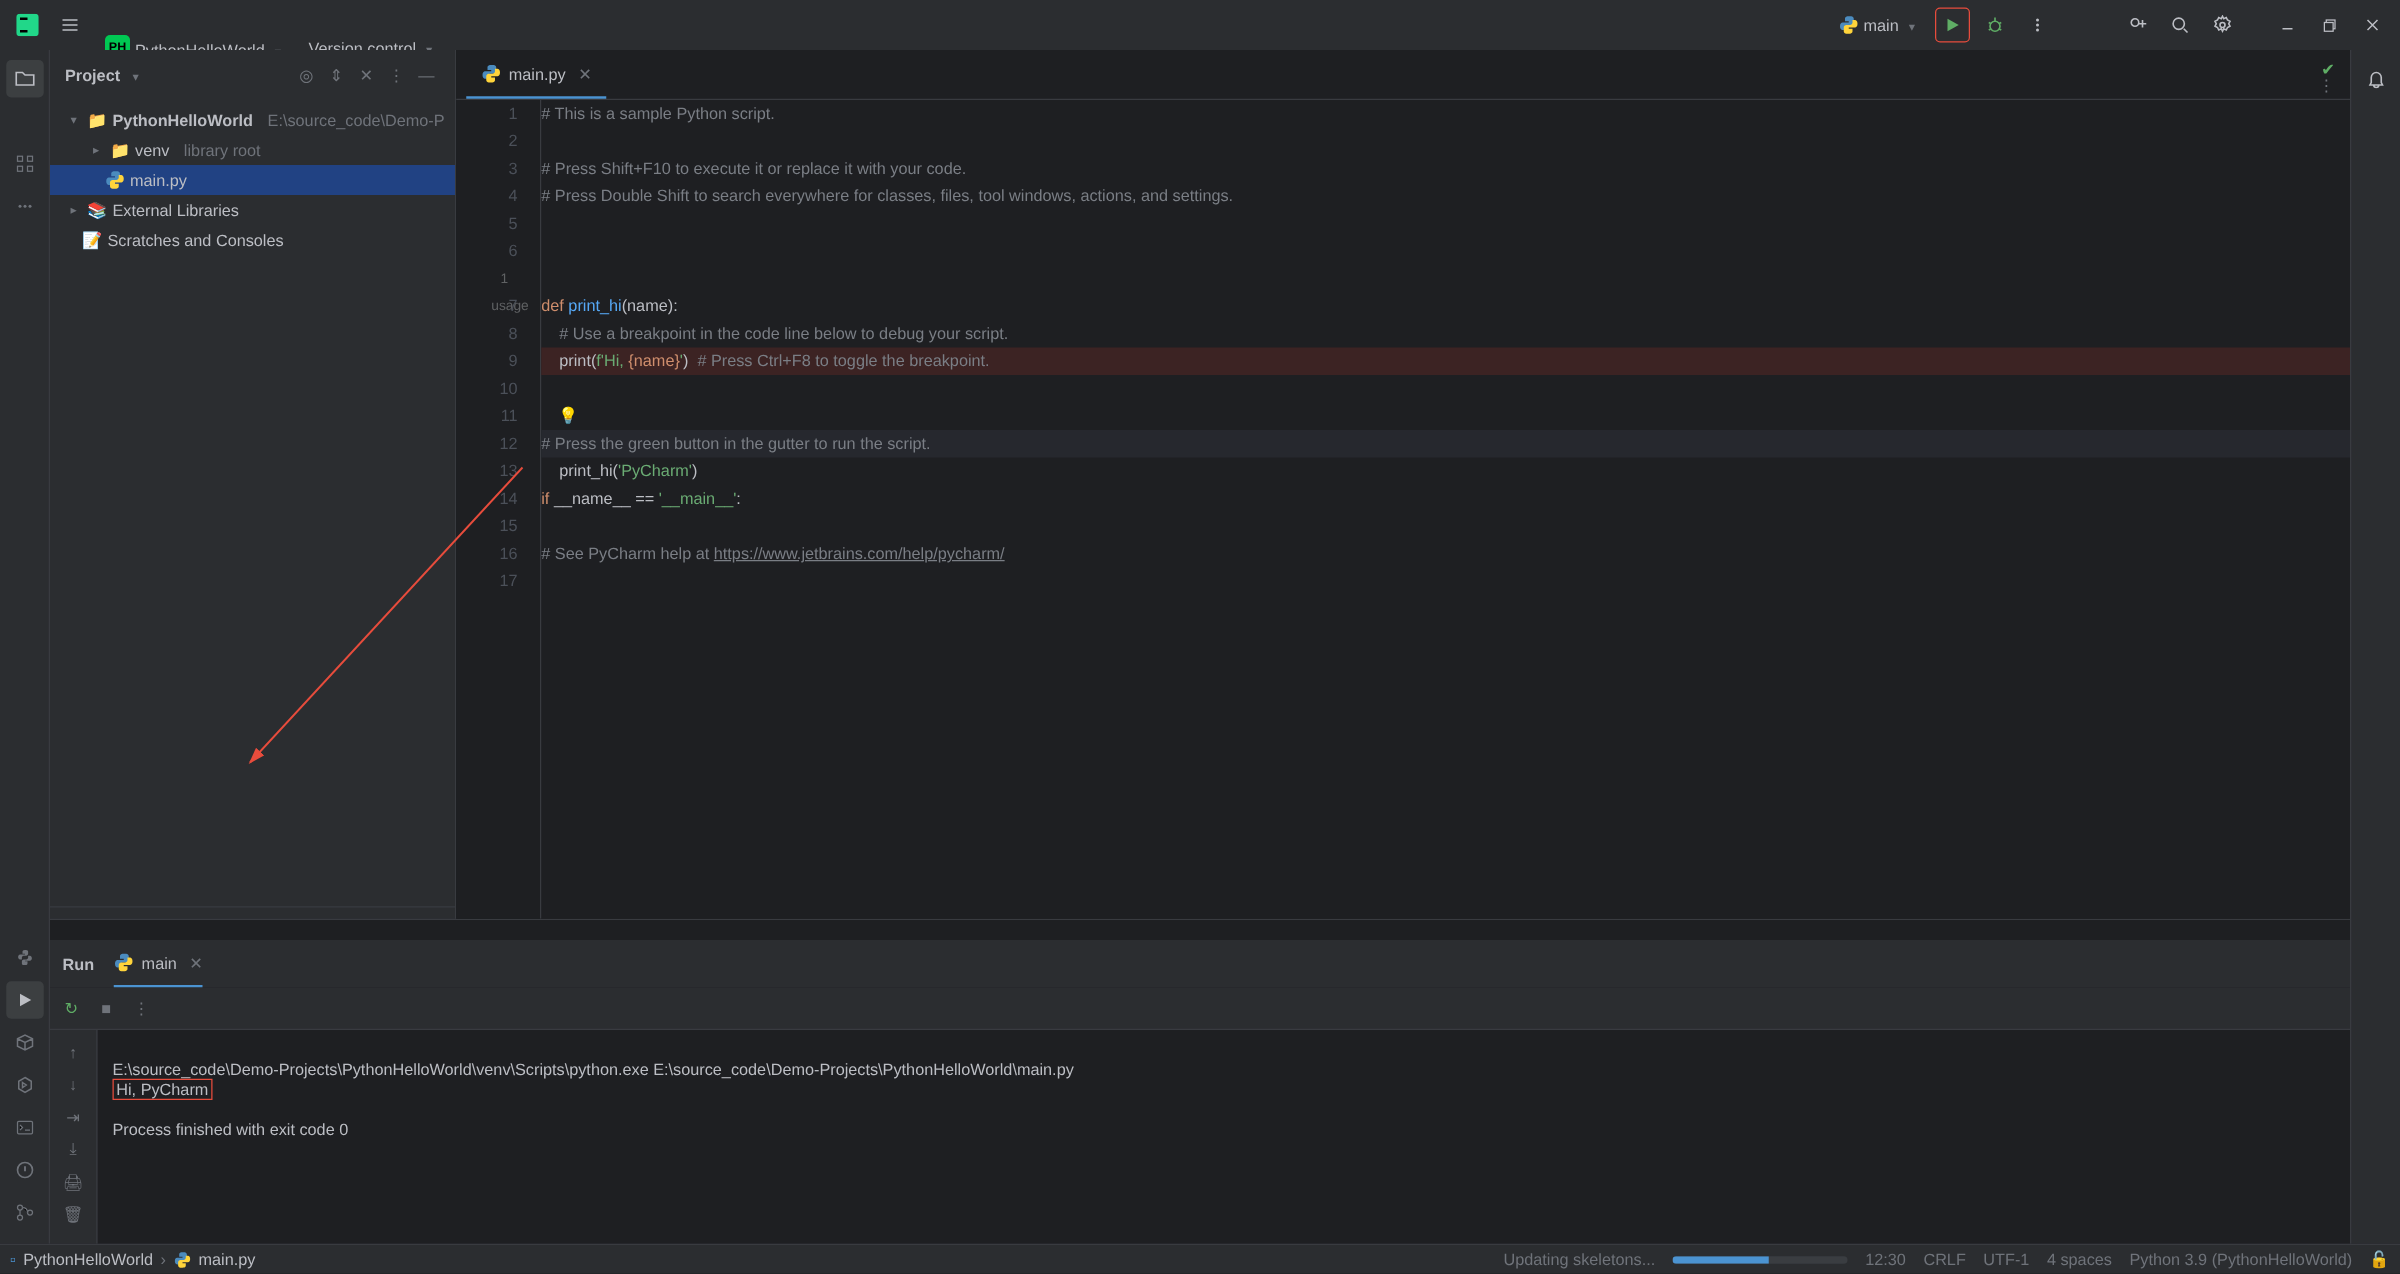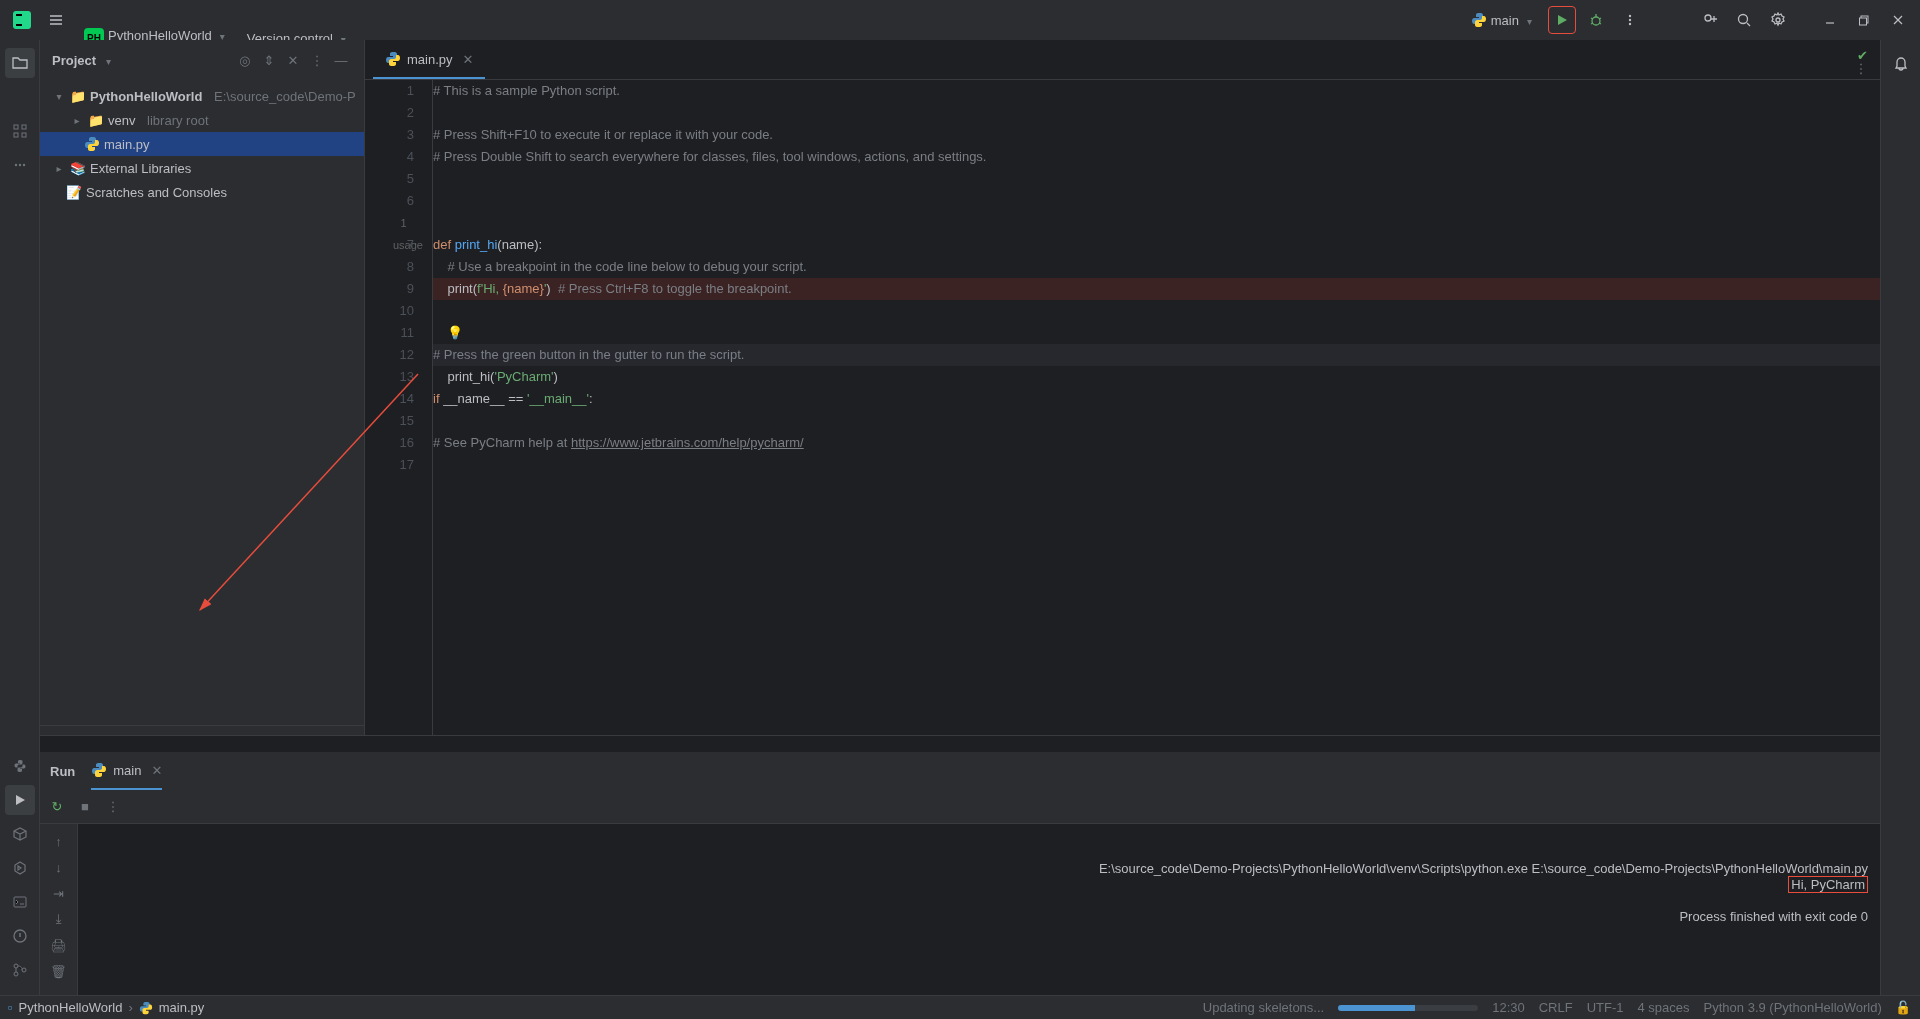--- a/index.html
+++ b/index.html
@@ -11,21 +11,21 @@
     --green:#5fad65; --border:#393b40;
   }
   *{box-sizing:border-box;margin:0;padding:0;font-family:"Segoe UI",Arial,sans-serif;font-size:13px;color:var(--fg0);}
   html,body{height:100%;background:var(--bg0);overflow:hidden;}
   body{display:flex;flex-direction:column;}
 
   
   .titlebar{height:40px;background:var(--bg1);display:flex;align-items:center;padding:0 8px;gap:6px;}
   .sq-icon{width:20px;height:20px;border-radius:4px;display:flex;align-items:center;justify-content:center;font-size:10px;font-weight:bold;}
   .titlebar .proj-badge{background:#00c853;color:#000;}
-  .titlebar-item{padding:4px 8px;border-radius:4px;display:flex;align-items:flex-start;gap:4px;cursor:default;margin-top:36px;}
+  .titlebar-item{padding:4px 8px;border-radius:4px;display:flex;align-items:flex-end;gap:4px;cursor:default;margin-top:36px;}
   .spacer{flex:1;}
   .run-cfg{display:flex;align-items:center;gap:4px;padding:3px 10px;border-radius:4px;}
   .icon-btn{width:28px;height:28px;display:flex;align-items:center;justify-content:center;border-radius:4px;}
   .red-box{border:1px solid #e74c3c;}
   .chev-down::after{content:"▾";font-size:10px;color:var(--fg3);margin-left:4px;}
   svg{display:block;}
 
   
   .main{flex:1;display:flex;min-height:0;}
   .left-rail,.right-rail{width:40px;background:var(--bg1);display:flex;flex-direction:column;align-items:center;padding-top:8px;gap:4px;}
@@ -83,21 +83,21 @@
   .annot-layer{position:absolute;inset:0;pointer-events:none;}
 
   
   .run-panel{flex:1;display:flex;flex-direction:column;background:var(--bg0);}
   .run-tabs{height:38px;display:flex;align-items:center;padding:0 10px;gap:16px;background:var(--bg1);margin-top:16px;}
   .run-tab{height:38px;display:flex;align-items:center;gap:6px;}
   .run-tab.active{border-bottom:2px solid var(--accent);}
   .run-tool{height:34px;display:flex;align-items:center;padding:0 6px;gap:6px;border-bottom:1px solid var(--border);background:var(--bg1);}
   .run-body{flex:1;display:flex;}
   .run-left{width:38px;display:flex;flex-direction:column;align-items:center;padding-top:6px;gap:4px;background:var(--bg1);border-right:1px solid var(--border);}
-  .run-out{flex:1;padding:20px 12px;font-family:Consolas,monospace;font-size:13.5px;white-space:pre;overflow:auto;text-align:right;}
+  .run-out{flex:1;padding:8px 12px;font-family:Consolas,monospace;font-size:13.5px;white-space:pre;overflow:auto;}
   .out-hi{border:1px solid #e74c3c;padding:0 2px;}
 
   
   .status{height:24px;background:var(--bg1);border-top:1px solid var(--border);display:flex;align-items:center;padding:0 8px;gap:14px;font-size:12px;}
   .status .crumbs{display:flex;align-items:center;gap:6px;}
   .status .spacer{flex:1;}
   .status-item{color:var(--fg3);}
   .progress{width:140px;height:6px;background:#3a3d41;border-radius:3px;overflow:hidden;}
   .progress>div{height:100%;background:#4b93d1;width:55%;}
 

